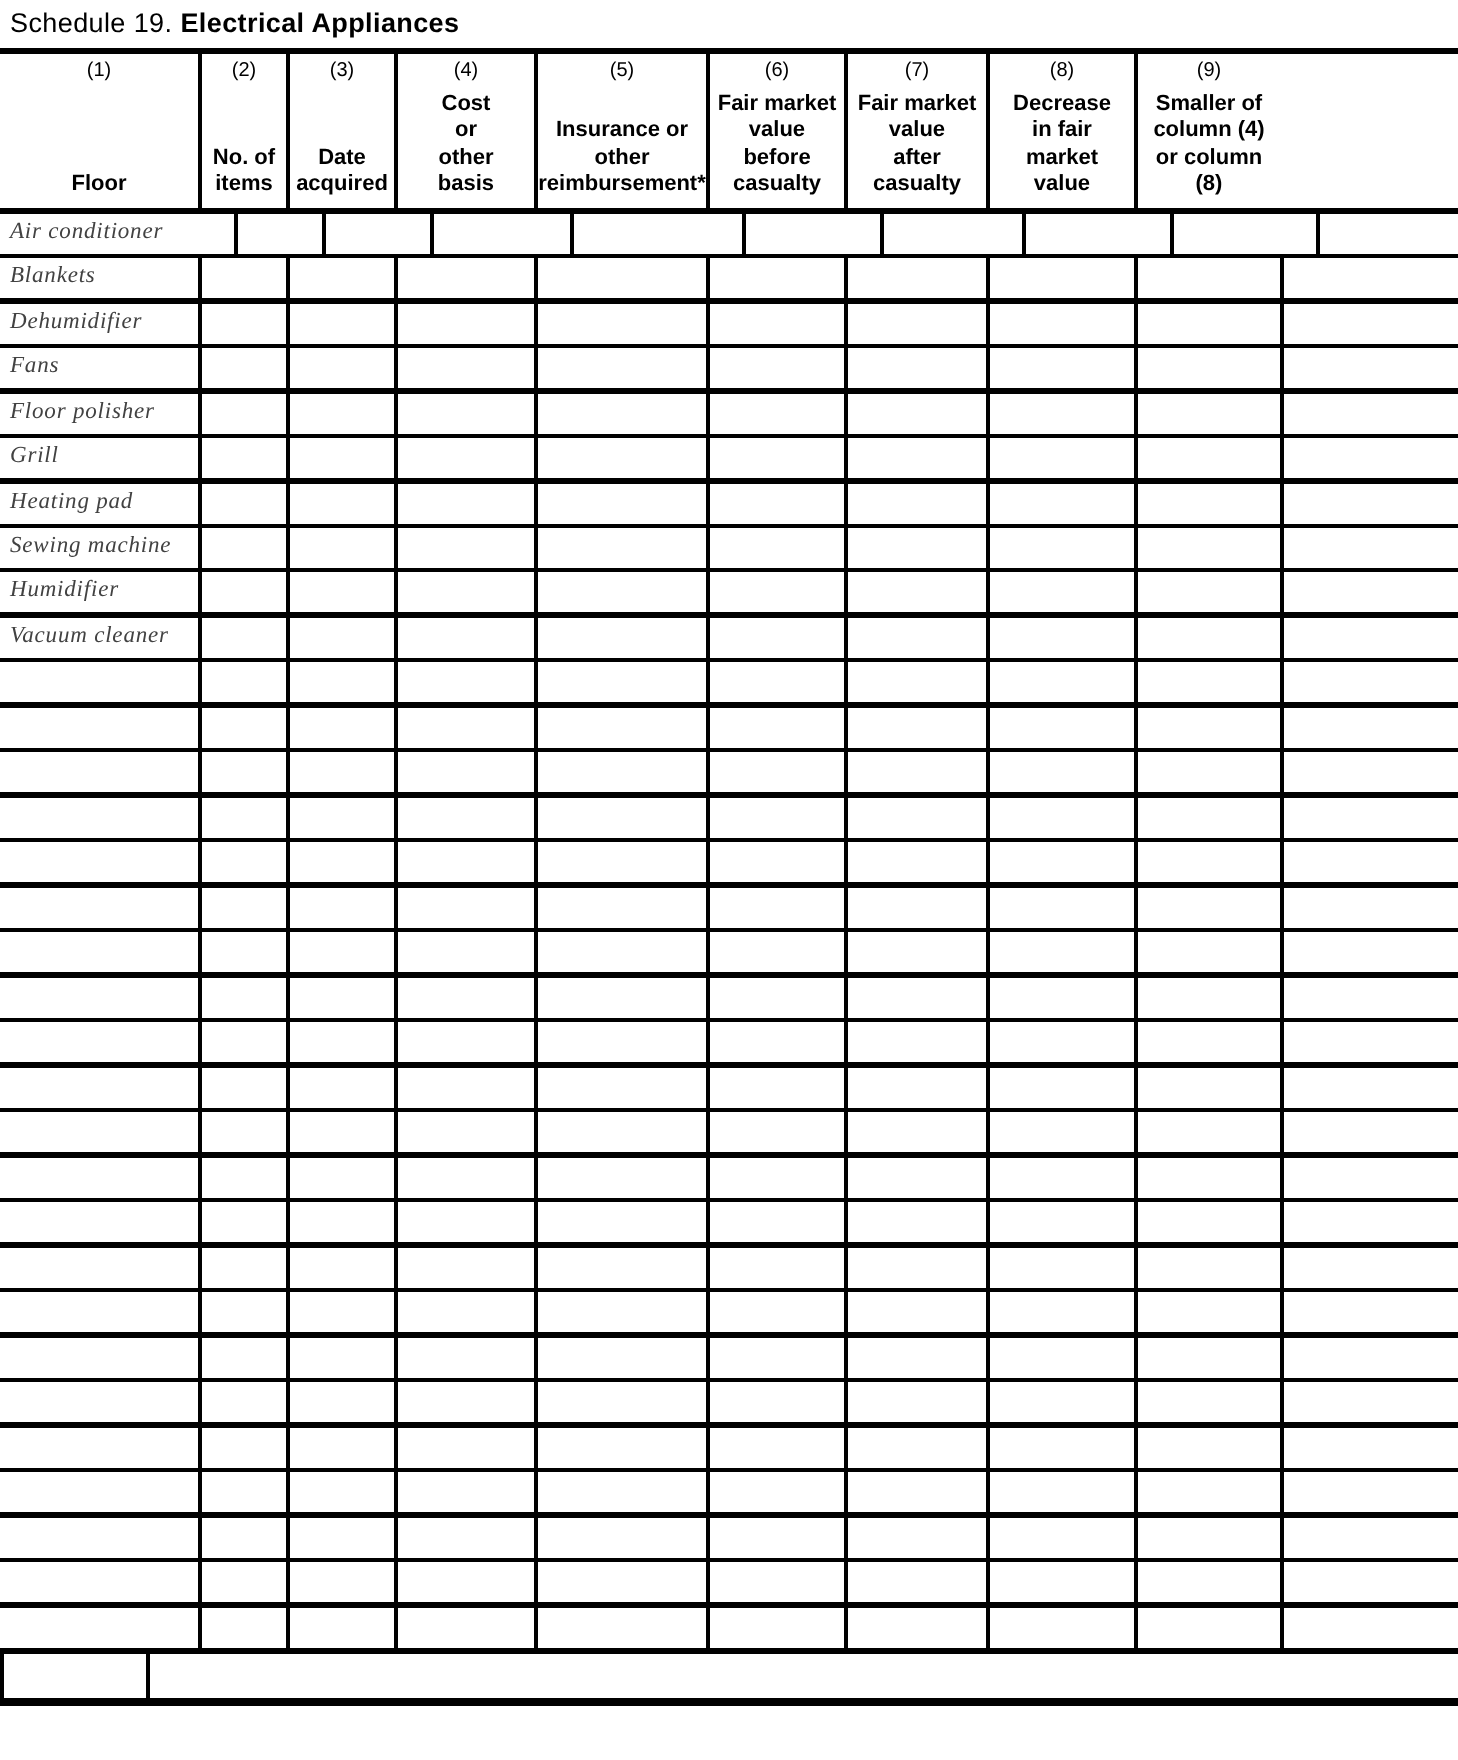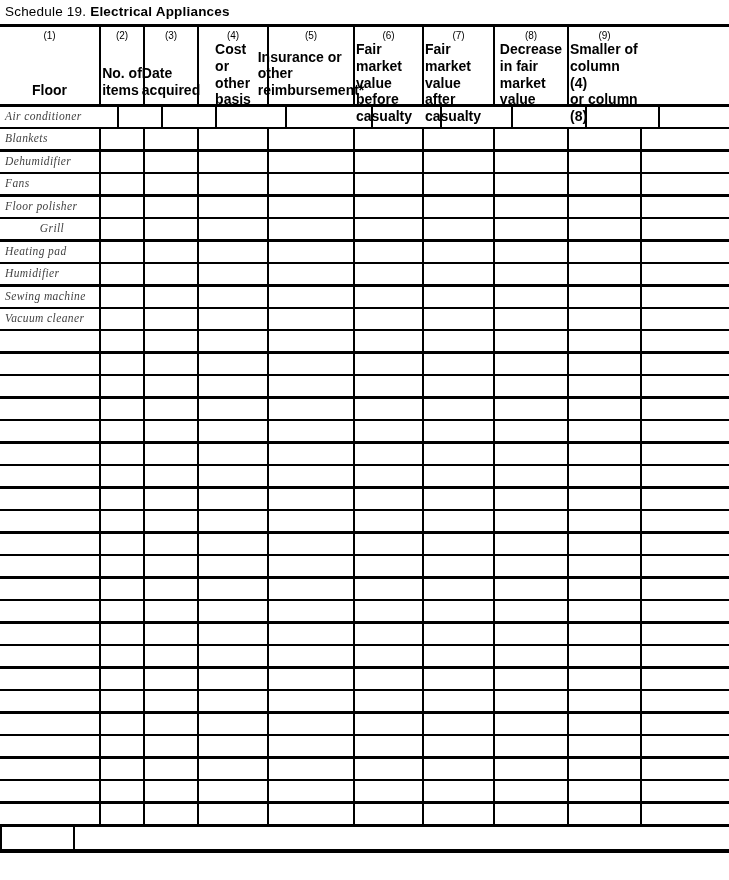--- a/index.html
+++ b/index.html
@@ -51,23 +51,23 @@
     flex:0 0 auto;
   }
   .hcell + .hcell{border-left:2px solid var(--border);}
   .hnum{
     font-size:10px;
     font-weight:400;
     text-align:center;
     line-height:1.1;
   }
   .hlabel{
-    font-size:14px;
+    font-size:11px;
     font-weight:700;
-    text-align:left;
+    text-align:center;
     line-height:1.2;
     white-space:pre-line;
   }
 
   
   .brow{
     display:flex;
     box-sizing:border-box;
     height:22px;
     border-bottom:2px solid var(--border);
@@ -251,21 +251,21 @@
           <div class="bcell" style="width: 54px;"></div>
           <div class="bcell" style="width: 70px;"></div>
           <div class="bcell" style="width: 86px;"></div>
           <div class="bcell" style="width: 69px;"></div>
           <div class="bcell" style="width: 71px;"></div>
           <div class="bcell" style="width: 74px;"></div>
           <div class="bcell" style="width: 73px;"></div>
           <div class="bcell" style="width: 89px;"></div>
         </div>
         <div class="brow pair-end">
-          <div class="bcell" style="width: 99px; text-align: center;">
+          <div class="bcell" style="width: 99px;">
             <span class="item-label">Grill</span>
           </div>
           <div class="bcell" style="width: 44px;"></div>
           <div class="bcell" style="width: 54px;"></div>
           <div class="bcell" style="width: 70px;"></div>
           <div class="bcell" style="width: 86px;"></div>
           <div class="bcell" style="width: 69px;"></div>
           <div class="bcell" style="width: 71px;"></div>
           <div class="bcell" style="width: 74px;"></div>
           <div class="bcell" style="width: 73px;"></div>
@@ -278,37 +278,37 @@
           <div class="bcell" style="width: 44px;"></div>
           <div class="bcell" style="width: 54px;"></div>
           <div class="bcell" style="width: 70px;"></div>
           <div class="bcell" style="width: 86px;"></div>
           <div class="bcell" style="width: 69px;"></div>
           <div class="bcell" style="width: 71px;"></div>
           <div class="bcell" style="width: 74px;"></div>
           <div class="bcell" style="width: 73px;"></div>
           <div class="bcell" style="width: 89px;"></div>
         </div>
+        <div class="brow">
+          <div class="bcell" style="width: 99px;">
+            <span class="item-label">Sewing machine</span>
+          </div>
+          <div class="bcell" style="width: 44px;"></div>
+          <div class="bcell" style="width: 54px;"></div>
+          <div class="bcell" style="width: 70px;"></div>
+          <div class="bcell" style="width: 86px;"></div>
+          <div class="bcell" style="width: 69px;"></div>
+          <div class="bcell" style="width: 71px;"></div>
+          <div class="bcell" style="width: 74px;"></div>
+          <div class="bcell" style="width: 73px;"></div>
+          <div class="bcell" style="width: 89px;"></div>
+        </div>
         <div class="brow pair-end">
           <div class="bcell" style="width: 99px;">
             <span class="item-label">Humidifier</span>
-          </div>
-          <div class="bcell" style="width: 44px;"></div>
-          <div class="bcell" style="width: 54px;"></div>
-          <div class="bcell" style="width: 70px;"></div>
-          <div class="bcell" style="width: 86px;"></div>
-          <div class="bcell" style="width: 69px;"></div>
-          <div class="bcell" style="width: 71px;"></div>
-          <div class="bcell" style="width: 74px;"></div>
-          <div class="bcell" style="width: 73px;"></div>
-          <div class="bcell" style="width: 89px;"></div>
-        </div>
-        <div class="brow">
-          <div class="bcell" style="width: 99px;">
-            <span class="item-label">Sewing machine</span>
           </div>
           <div class="bcell" style="width: 44px;"></div>
           <div class="bcell" style="width: 54px;"></div>
           <div class="bcell" style="width: 70px;"></div>
           <div class="bcell" style="width: 86px;"></div>
           <div class="bcell" style="width: 69px;"></div>
           <div class="bcell" style="width: 71px;"></div>
           <div class="bcell" style="width: 74px;"></div>
           <div class="bcell" style="width: 73px;"></div>
           <div class="bcell" style="width: 89px;"></div>

